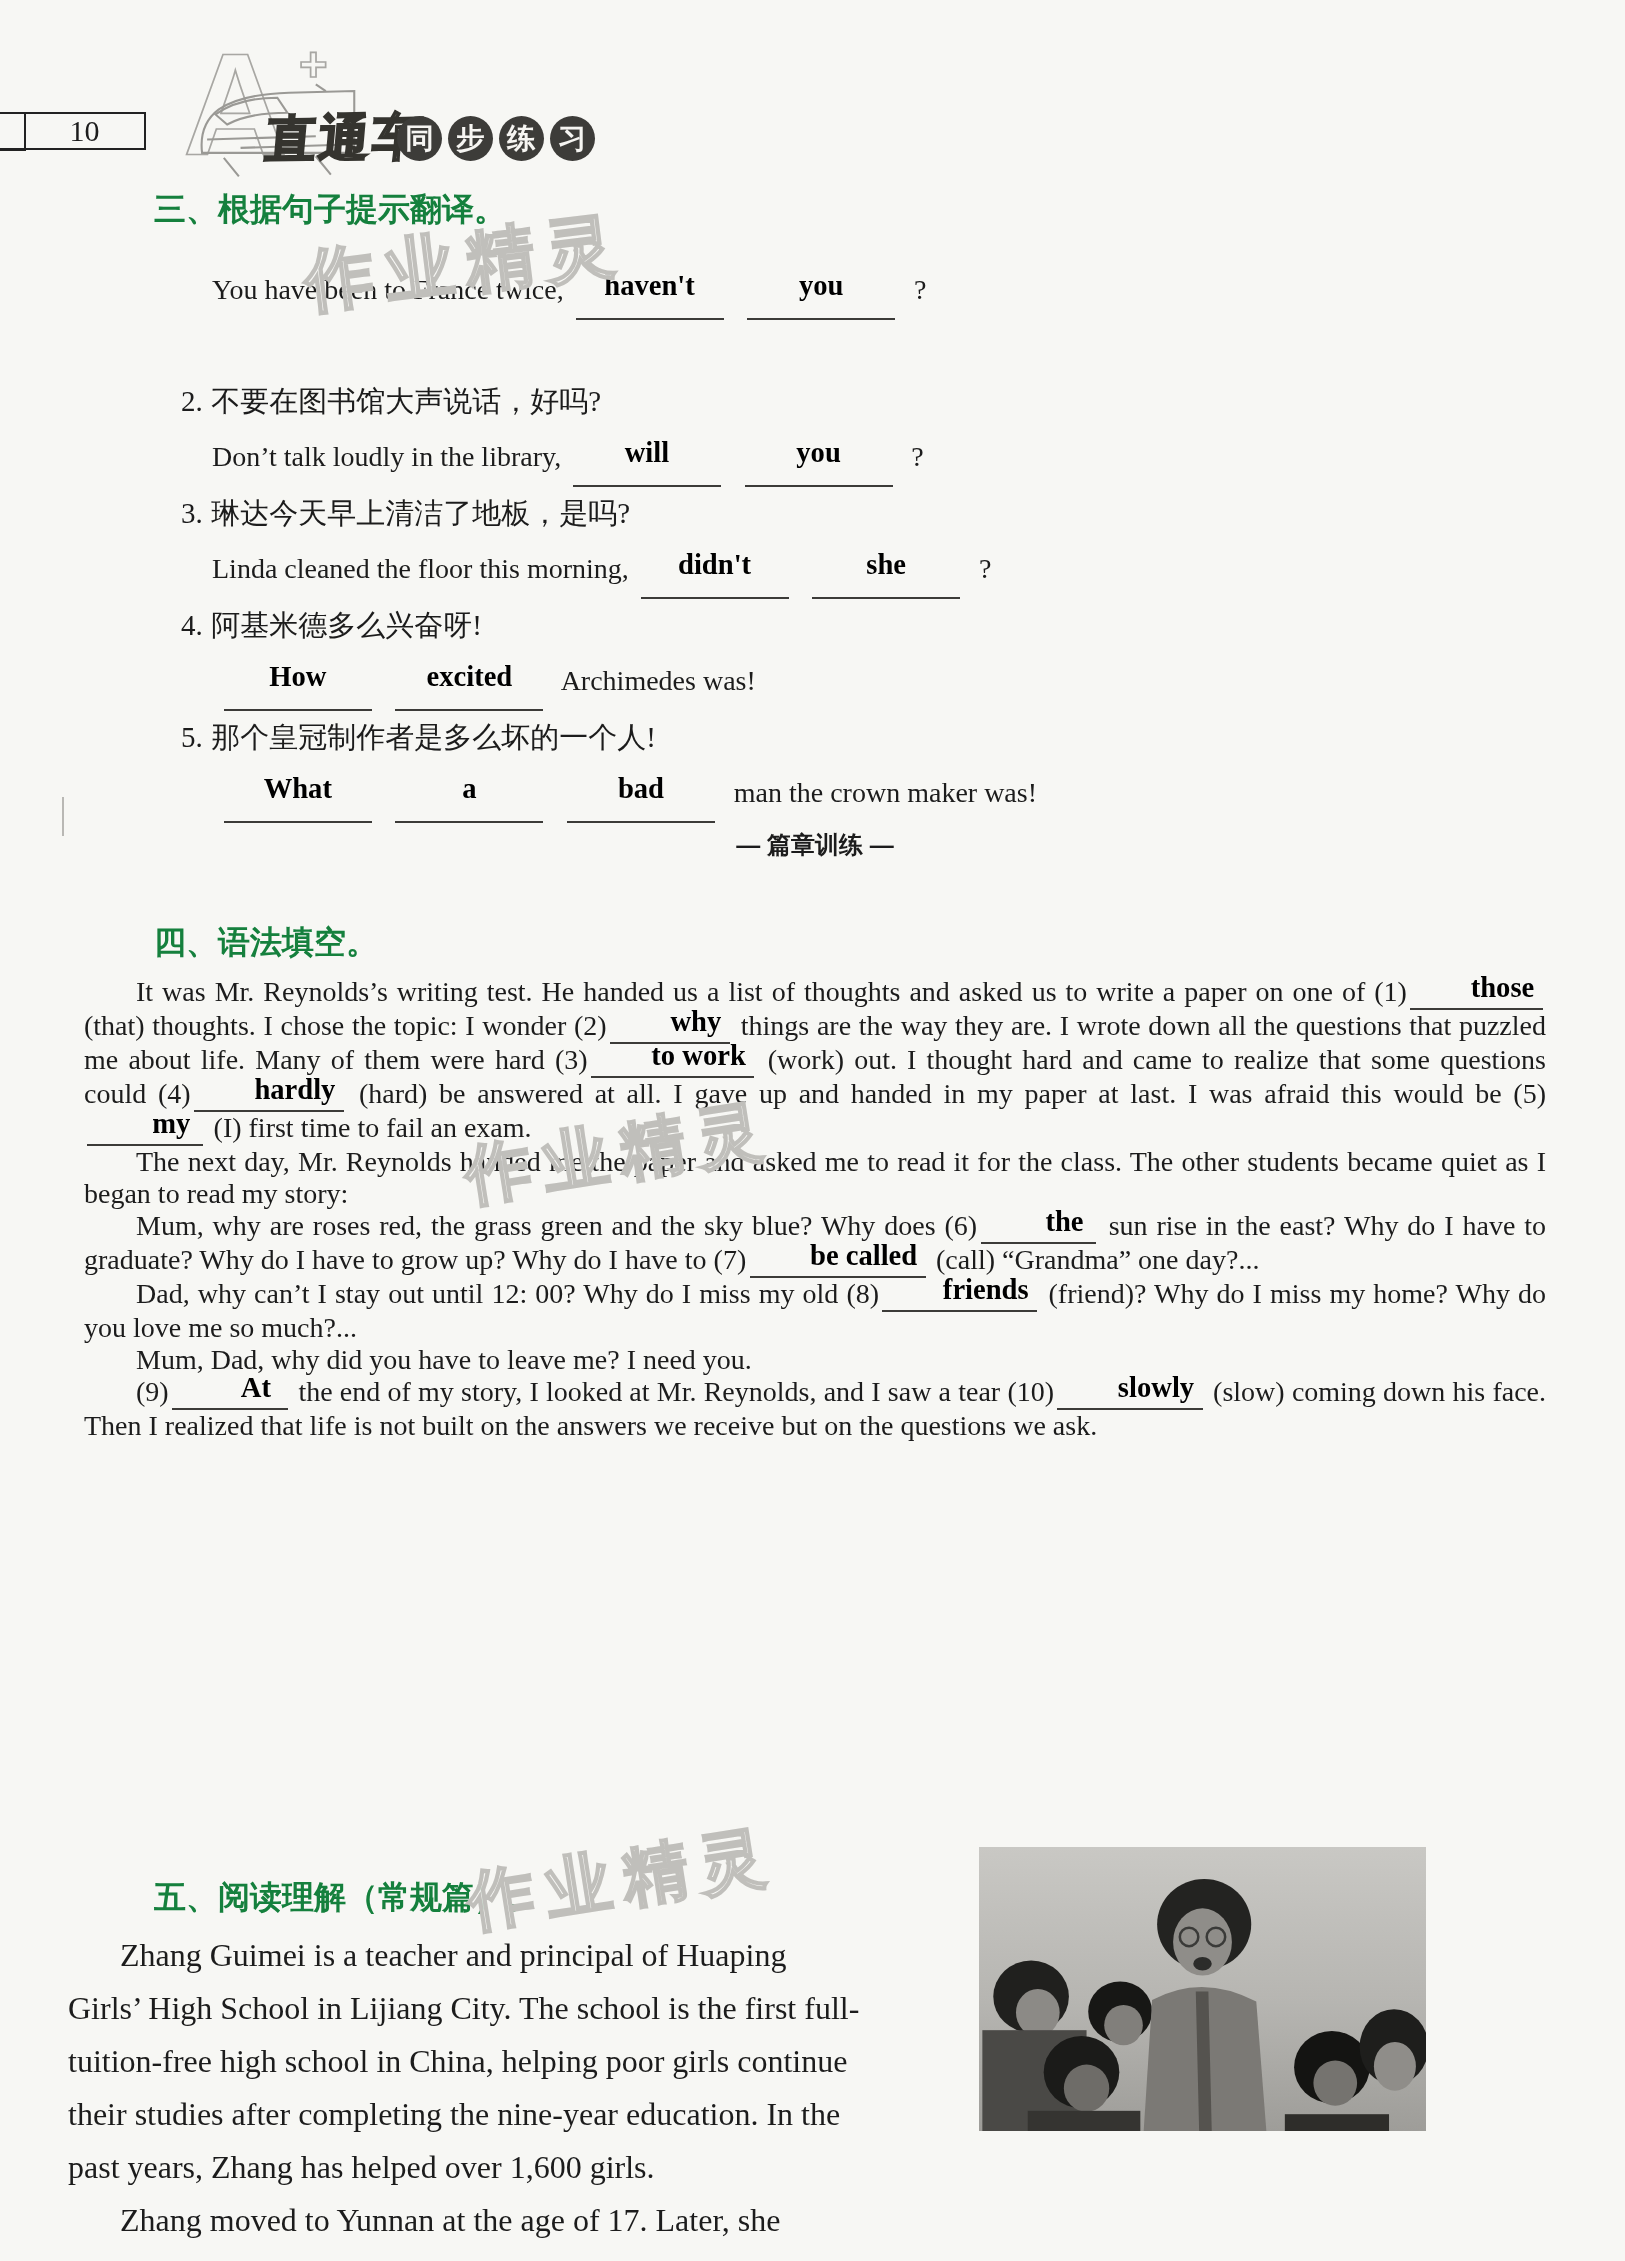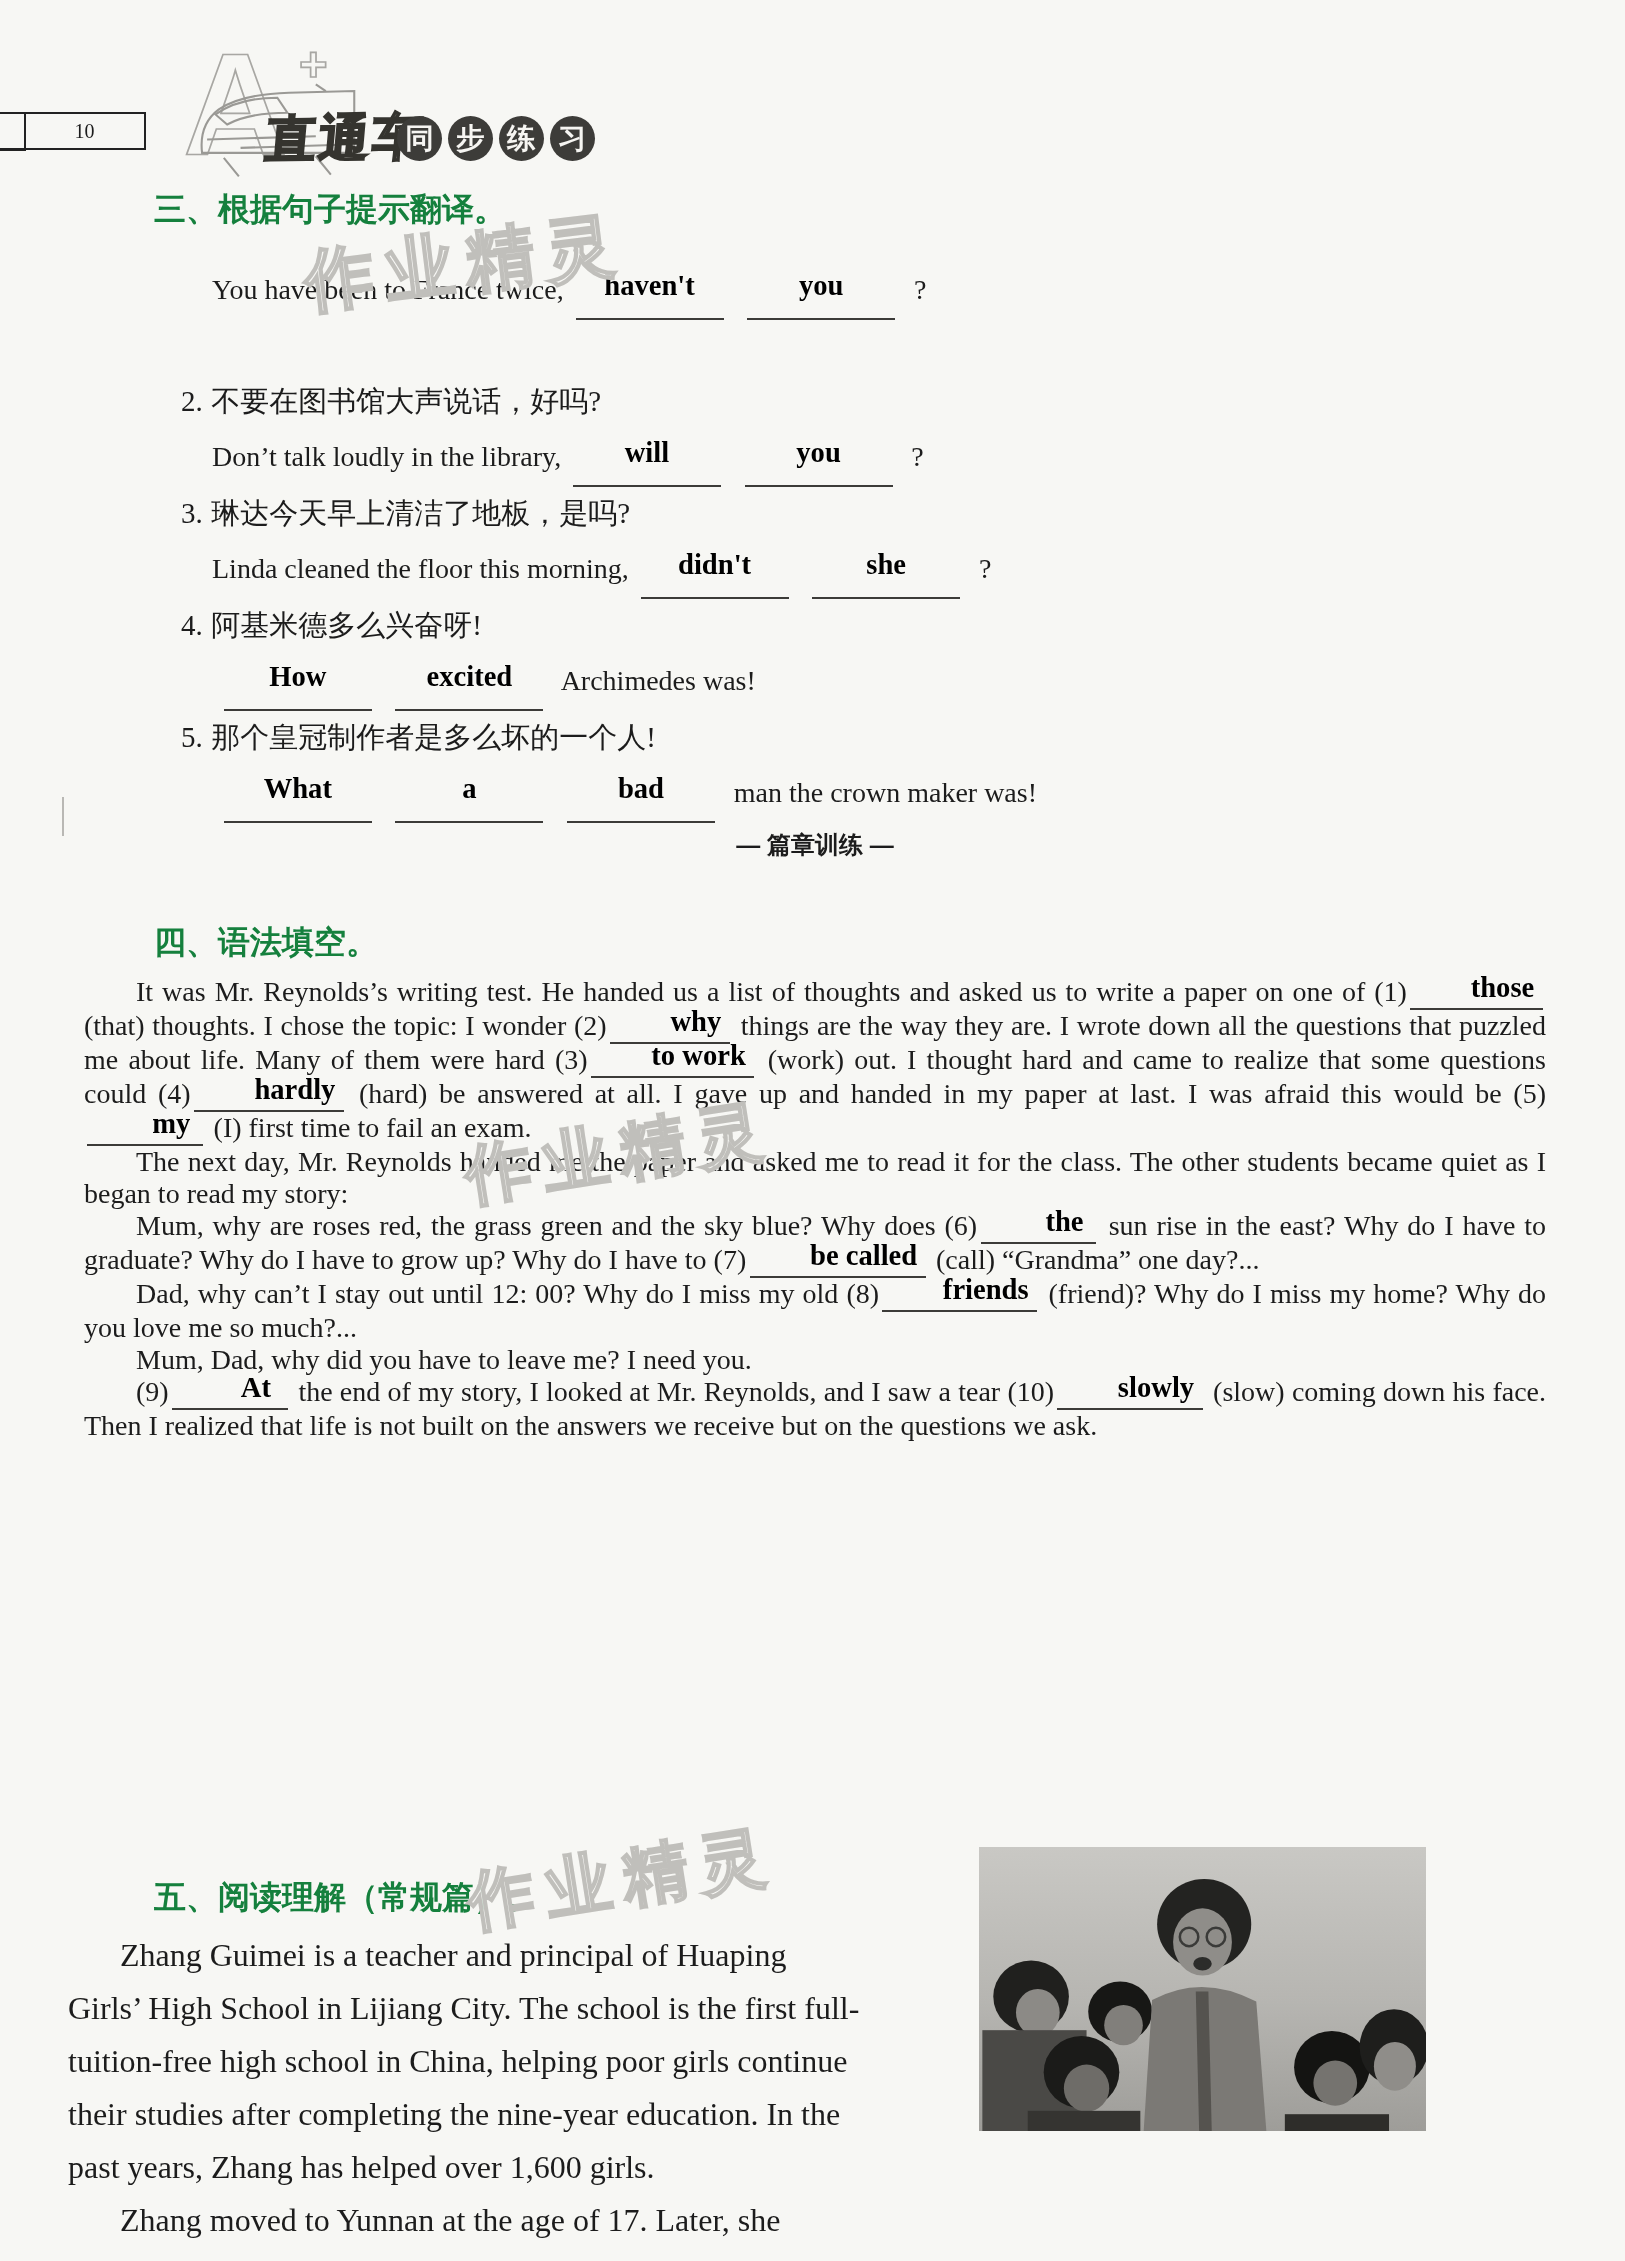--- a/index.html
+++ b/index.html
@@ -4,21 +4,21 @@
 <style>
   html,body{margin:0;padding:0;background:#e9e8e5;}
   #page{
     position:relative; width:1625px; height:2261px; background:#f7f7f4;
     font-family:"Liberation Serif", serif; color:#1c1c1c; overflow:hidden;
   }
   
   .pagebox{
     position:absolute; left:23.5px; top:112px; width:118px; height:34px;
     border:2.5px solid #222; display:flex; align-items:center; justify-content:center;
-    font-size:20px; background:#f7f7f4;
+    font-size:30px; background:#f7f7f4;
   }
   .pagebox::before, .pagebox::after{
     content:""; position:absolute; left:-26px; width:26px; height:2.5px; background:#222;
   }
   .pagebox::before{top:-2.5px;} .pagebox::after{bottom:-2.5px;}
   .logo-a{
     position:absolute; left:183px; top:32px; font-family:"Liberation Sans",sans-serif;
     font-weight:bold; font-size:145px; line-height:1; -webkit-text-stroke:1.7px #a8a7a3; color:transparent;
   }
   .logo-plus{

